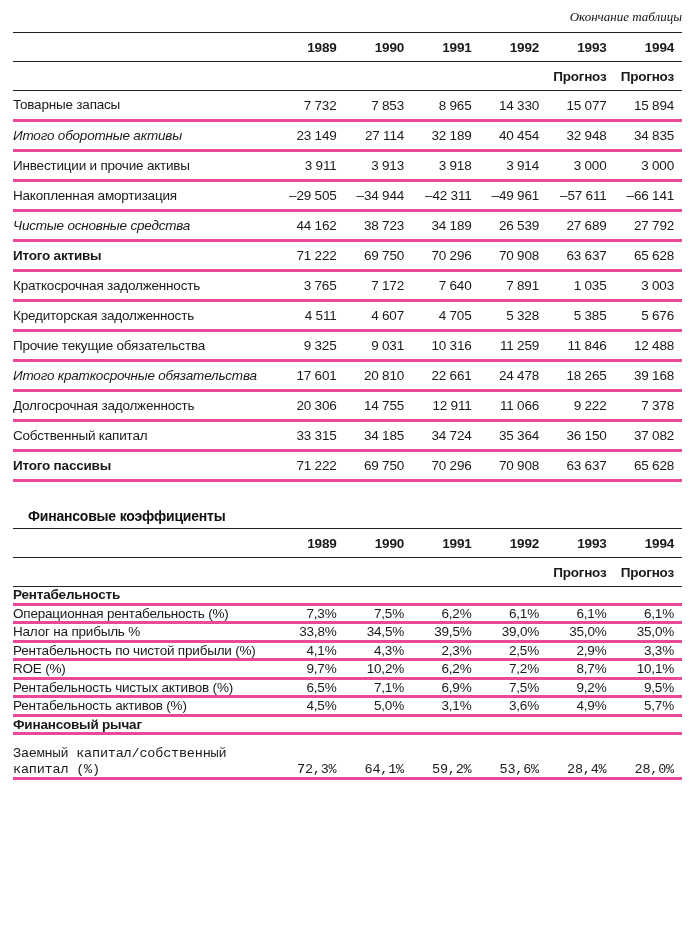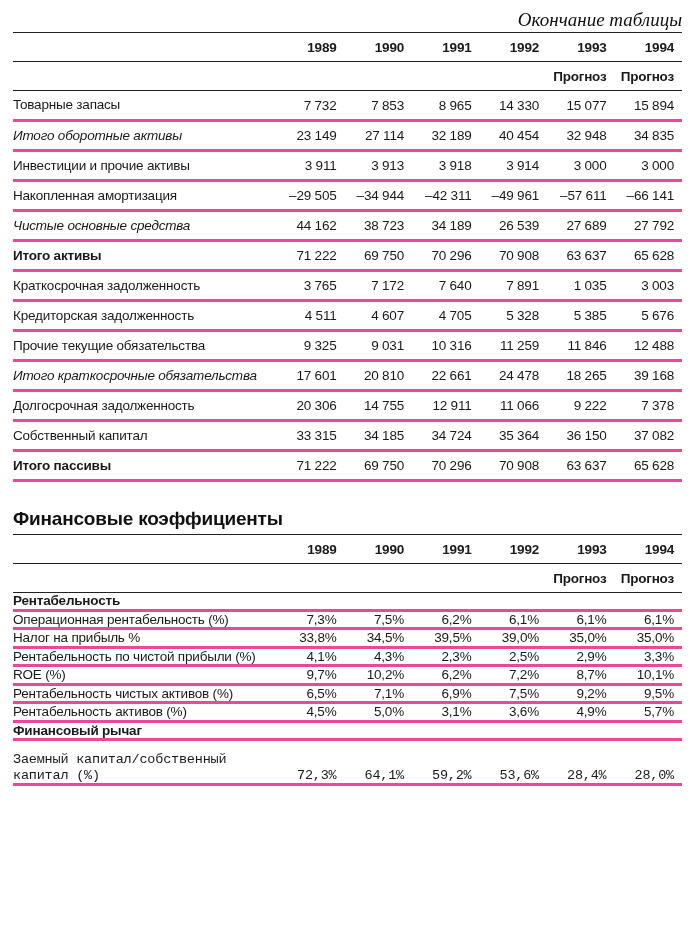--- a/index.html
+++ b/index.html
@@ -9,21 +9,21 @@
     box-sizing:border-box;
     padding:0 13px;
     background:#ffffff;
     font-family:"Liberation Sans",sans-serif;
     color:#1a1a1a;
     overflow:hidden;
   }
   .continuation{
     font-family:"Liberation Serif",serif;
     font-style:italic;
-    font-size:19px;
+    font-size:13px;
     text-align:right;
     padding-top:9px;
     height:23px;
     color:#111;
   }
   table.fin{
     width:669px;
     table-layout:fixed;
     border-collapse:collapse;
     border-top:1.2px solid #222;
@@ -44,22 +44,22 @@
   table.fin tbody tr{border-bottom:3px solid #ec4899;}
   table.t1 tbody tr{height:30px;}
   table.t2 tbody tr{height:16px;}
   table.fin td.lbl{text-align:left;white-space:normal;line-height:1.15;}
   table.fin .num{text-align:right;padding-right:8px;}
   tr.it td.lbl{font-style:italic;}
   tr.b td.lbl{font-weight:bold;}
   tr.tall{height:45px !important;}
   tr.tall td{vertical-align:bottom;font-family:Liberation Mono, monospace;}
   h2.section-heading{
-    margin:26px 0 4px 0;
-    font-size:19px;
+    margin:26px 0 4px 15px;
+    font-size:14px;
     font-weight:bold;
     letter-spacing:-0.2px;
     color:#111;
   }
 </style>
 </head>
 <body>
 
 <div class="page">
 

